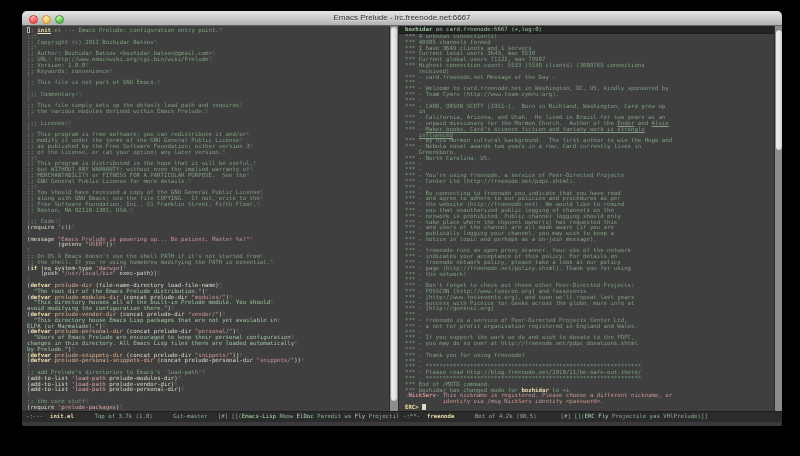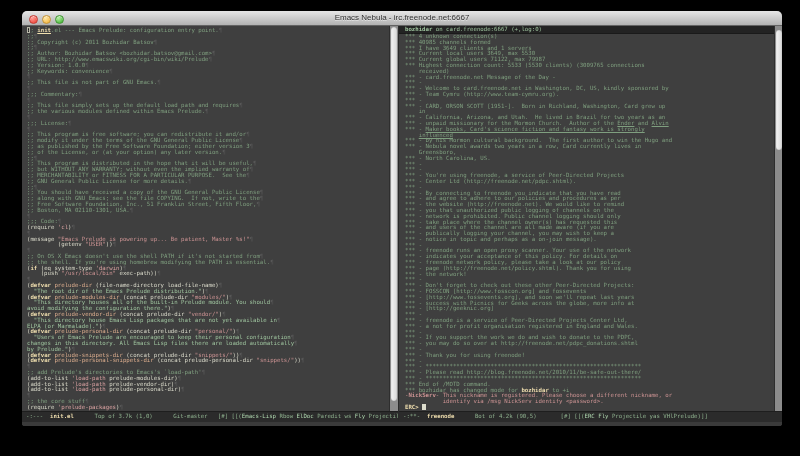--- a/index.html
+++ b/index.html
@@ -81,21 +81,21 @@
 
 <div class="desktop">
   <div class="mac-window">
 
     <div class="titlebar">
       <div class="lights">
         <div class="light red"></div>
         <div class="light yellow"></div>
         <div class="light green"></div>
       </div>
-      <div class="title">Emacs Nebula - irc.freenode.net:6667</div>
+      <div class="title">Emacs Prelude - irc.freenode.net:6667</div>
     </div>
 
     <div class="frame">
 
       <div class="win left">
         <pre class="code" id="left-code"><div class="ln"><span class="s-cur">;</span><span class="s-cm">; </span><span class="s-hl">init</span><span class="s-cm">.el --- Emacs Prelude: configuration entry point.</span><span class="s-eol">¶</span></div><div class="ln"><span class="s-cm">;;</span><span class="s-eol">¶</span></div><div class="ln"><span class="s-cm">;; Copyright (c) 2011 Bozhidar Batsov</span><span class="s-eol">¶</span></div><div class="ln"><span class="s-cm">;;</span><span class="s-eol">¶</span></div><div class="ln"><span class="s-cm">;; Author: Bozhidar Batsov &lt;bozhidar.batsov@gmail.com&gt;</span><span class="s-eol">¶</span></div><div class="ln"><span class="s-cm">;; URL: http://www.emacswiki.org/cgi-bin/wiki/Prelude</span><span class="s-eol">¶</span></div><div class="ln"><span class="s-cm">;; Version: 1.0.0</span><span class="s-eol">¶</span></div><div class="ln"><span class="s-cm">;; Keywords: convenience</span><span class="s-eol">¶</span></div><div class="ln"><span class="s-eol">¶</span></div><div class="ln"><span class="s-cm">;; This file is not part of GNU Emacs.</span><span class="s-eol">¶</span></div><div class="ln"><span class="s-eol">¶</span></div><div class="ln"><span class="s-cm">;;; Commentary:</span><span class="s-eol">¶</span></div><div class="ln"><span class="s-eol">¶</span></div><div class="ln"><span class="s-cm">;; This file simply sets up the default load path and requires</span><span class="s-eol">¶</span></div><div class="ln"><span class="s-cm">;; the various modules defined within Emacs Prelude.</span><span class="s-eol">¶</span></div><div class="ln"><span class="s-eol">¶</span></div><div class="ln"><span class="s-cm">;;; License:</span><span class="s-eol">¶</span></div><div class="ln"><span class="s-eol">¶</span></div><div class="ln"><span class="s-cm">;; This program is free software; you can redistribute it and/or</span><span class="s-eol">¶</span></div><div class="ln"><span class="s-cm">;; modify it under the terms of the GNU General Public License</span><span class="s-eol">¶</span></div><div class="ln"><span class="s-cm">;; as published by the Free Software Foundation; either version 3</span><span class="s-eol">¶</span></div><div class="ln"><span class="s-cm">;; of the License, or (at your option) any later version.</span><span class="s-eol">¶</span></div><div class="ln"><span class="s-cm">;;</span><span class="s-eol">¶</span></div><div class="ln"><span class="s-cm">;; This program is distributed in the hope that it will be useful,</span><span class="s-eol">¶</span></div><div class="ln"><span class="s-cm">;; but WITHOUT ANY WARRANTY; without even the implied warranty of</span><span class="s-eol">¶</span></div><div class="ln"><span class="s-cm">;; MERCHANTABILITY or FITNESS FOR A PARTICULAR PURPOSE.  See the</span><span class="s-eol">¶</span></div><div class="ln"><span class="s-cm">;; GNU General Public License for more details.</span><span class="s-eol">¶</span></div><div class="ln"><span class="s-cm">;;</span><span class="s-eol">¶</span></div><div class="ln"><span class="s-cm">;; You should have received a copy of the GNU General Public License</span><span class="s-eol">¶</span></div><div class="ln"><span class="s-cm">;; along with GNU Emacs; see the file COPYING.  If not, write to the</span><span class="s-eol">¶</span></div><div class="ln"><span class="s-cm">;; Free Software Foundation, Inc., 51 Franklin Street, Fifth Floor,</span><span class="s-eol">¶</span></div><div class="ln"><span class="s-cm">;; Boston, MA 02110-1301, USA.</span><span class="s-eol">¶</span></div><div class="ln"><span class="s-eol">¶</span></div><div class="ln"><span class="s-cm">;;; Code:</span><span class="s-eol">¶</span></div><div class="ln"><span class="s-df">(require </span><span class="s-ct">'cl</span><span class="s-df">)</span><span class="s-eol">¶</span></div><div class="ln"><span class="s-eol">¶</span></div><div class="ln"><span class="s-df">(message </span><span class="s-st">"Emacs Prelude is powering up... Be patient, Master %s!"</span><span class="s-eol">¶</span></div><div class="ln"><span class="s-df">         (getenv </span><span class="s-st">"USER"</span><span class="s-df">))</span><span class="s-eol">¶</span></div><div class="ln"><span class="s-eol">¶</span></div><div class="ln"><span class="s-cm">;; On OS X Emacs doesn't use the shell PATH if it's not started from</span><span class="s-eol">¶</span></div><div class="ln"><span class="s-cm">;; the shell. If you're using homebrew modifying the PATH is essential.</span><span class="s-eol">¶</span></div><div class="ln"><span class="s-df">(</span><span class="s-kw">if</span><span class="s-df"> (eq system-type </span><span class="s-ct">'darwin</span><span class="s-df">)</span><span class="s-eol">¶</span></div><div class="ln"><span class="s-df">    (push </span><span class="s-st">"/usr/local/bin"</span><span class="s-df"> exec-path))</span><span class="s-eol">¶</span></div><div class="ln"><span class="s-eol">¶</span></div><div class="ln"><span class="s-df">(</span><span class="s-kw">defvar</span><span class="s-df"> </span><span class="s-vr">prelude-dir</span><span class="s-df"> (file-name-directory load-file-name)</span><span class="s-eol">¶</span></div><div class="ln"><span class="s-doc">  "The root dir of the Emacs Prelude distribution."</span><span class="s-df">)</span><span class="s-eol">¶</span></div><div class="ln"><span class="s-df">(</span><span class="s-kw">defvar</span><span class="s-df"> </span><span class="s-vr">prelude-modules-dir</span><span class="s-df"> (concat prelude-dir </span><span class="s-st">"modules/"</span><span class="s-df">)</span><span class="s-eol">¶</span></div><div class="ln"><span class="s-doc">  "This directory houses all of the built-in Prelude module. You should</span><span class="s-eol">¶</span></div><div class="ln"><span class="s-doc">avoid modifying the configuration there."</span><span class="s-df">)</span><span class="s-eol">¶</span></div><div class="ln"><span class="s-df">(</span><span class="s-kw">defvar</span><span class="s-df"> </span><span class="s-vr">prelude-vendor-dir</span><span class="s-df"> (concat prelude-dir </span><span class="s-st">"vendor/"</span><span class="s-df">)</span><span class="s-eol">¶</span></div><div class="ln"><span class="s-doc">  "This directory house Emacs Lisp packages that are not yet available in</span><span class="s-eol">¶</span></div><div class="ln"><span class="s-doc">ELPA (or Marmalade)."</span><span class="s-df">)</span><span class="s-eol">¶</span></div><div class="ln"><span class="s-df">(</span><span class="s-kw">defvar</span><span class="s-df"> </span><span class="s-vr">prelude-personal-dir</span><span class="s-df"> (concat prelude-dir </span><span class="s-st">"personal/"</span><span class="s-df">)</span><span class="s-eol">¶</span></div><div class="ln"><span class="s-doc">  "Users of Emacs Prelude are encouraged to keep their personal configuration</span><span class="s-eol">¶</span></div><div class="ln"><span class="s-doc">changes in this directory. All Emacs Lisp files there are loaded automatically</span><span class="s-eol">¶</span></div><div class="ln"><span class="s-doc">by Prelude."</span><span class="s-df">)</span><span class="s-eol">¶</span></div><div class="ln"><span class="s-df">(</span><span class="s-kw">defvar</span><span class="s-df"> </span><span class="s-vr">prelude-snippets-dir</span><span class="s-df"> (concat prelude-dir </span><span class="s-st">"snippets/"</span><span class="s-df">))</span><span class="s-eol">¶</span></div><div class="ln"><span class="s-df">(</span><span class="s-kw">defvar</span><span class="s-df"> </span><span class="s-vr">prelude-personal-snippets-dir</span><span class="s-df"> (concat prelude-personal-dir </span><span class="s-st">"snippets/"</span><span class="s-df">))</span><span class="s-eol">¶</span></div><div class="ln"><span class="s-eol">¶</span></div><div class="ln"><span class="s-cm">;; add Prelude's directories to Emacs's `load-path'</span><span class="s-eol">¶</span></div><div class="ln"><span class="s-df">(add-to-list </span><span class="s-ct">'load-path</span><span class="s-df"> prelude-modules-dir)</span><span class="s-eol">¶</span></div><div class="ln"><span class="s-df">(add-to-list </span><span class="s-ct">'load-path</span><span class="s-df"> prelude-vendor-dir)</span><span class="s-eol">¶</span></div><div class="ln"><span class="s-df">(add-to-list </span><span class="s-ct">'load-path</span><span class="s-df"> prelude-personal-dir)</span><span class="s-eol">¶</span></div><div class="ln"><span class="s-eol">¶</span></div><div class="ln"><span class="s-cm">;; the core stuff</span><span class="s-eol">¶</span></div><div class="ln"><span class="s-df">(require </span><span class="s-ct">'prelude-packages</span><span class="s-df">)</span><span class="s-eol">¶</span></div></pre>
         <div class="scrollbar">
           <div class="thumb"></div>
         </div>
         <div class="modeline" id="left-modeline"><div class="ln"><span class="s-ml">-:---  </span><span class="s-mlb">init.el</span><span class="s-ml">      Top of 3.7k (1,0)      </span><span class="s-mlg">Git-master</span><span class="s-ml">   [#] [[(</span><span class="s-mlm">Emacs-Lisp</span><span class="s-ml"> Rbow </span><span class="s-mlm">ElDoc</span><span class="s-ml"> Paredit ws </span><span class="s-mlm">Fly</span><span class="s-ml"> Projectile yas VHlPrelude Abbrev Fill)]]</span></div></div>

